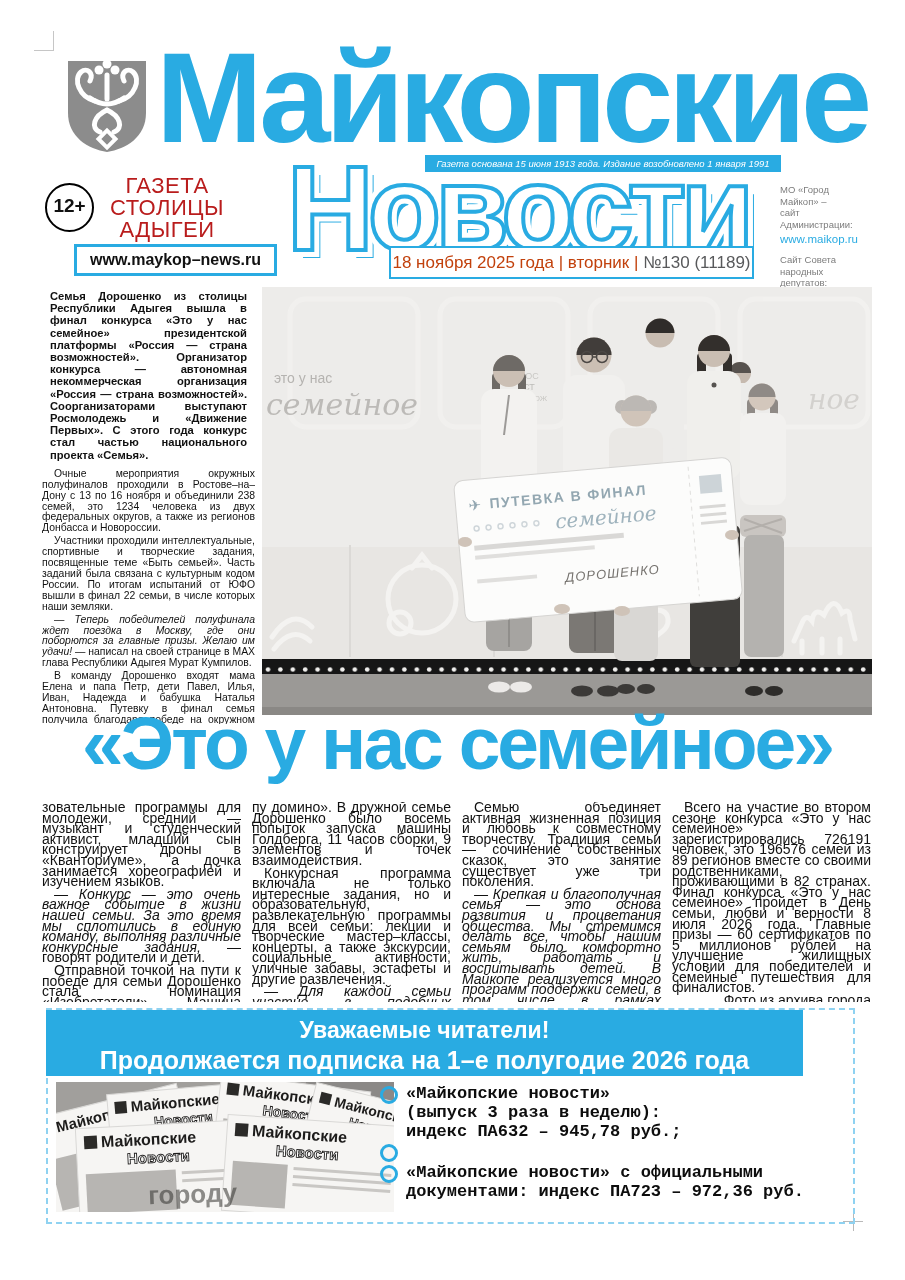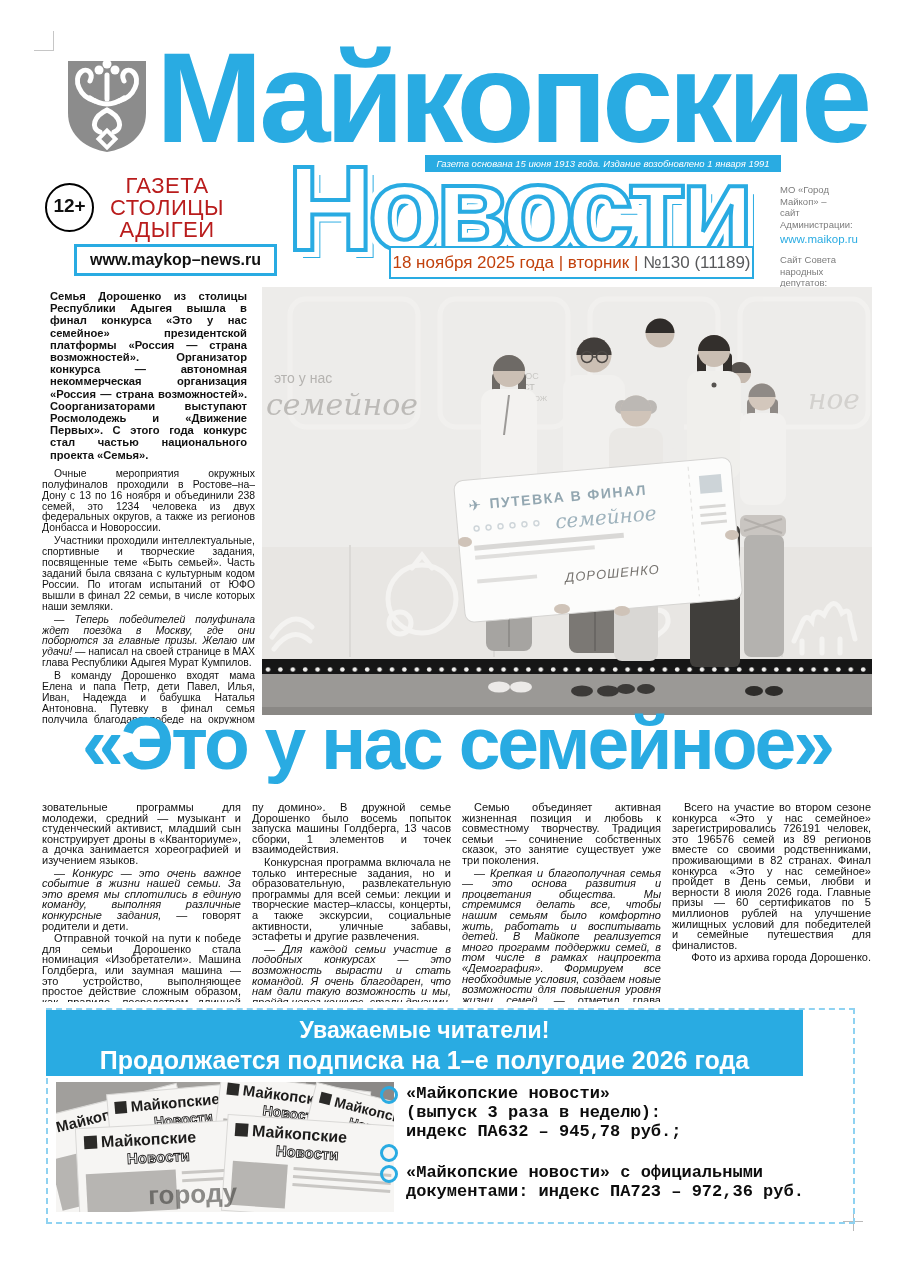--- a/index.html
+++ b/index.html
@@ -45,21 +45,21 @@
   .lcol p.cont{margin-top:2px;}
   .ind{text-indent:12px;}
   .qt{font-style:italic;}
 
   .photo{left:262px;top:287px;width:718px;height:428px;}
 
   .headline{left:42px;top:706px;width:830px;text-align:center;font-size:75px;font-weight:bold;
             color:var(--accent);letter-spacing:-3px;line-height:1;}
 
   .bcols{left:42px;top:802px;width:830px;height:200px;display:flex;gap:11px;overflow:hidden;}
-  .bcol{width:199px;font-size:11px;line-height:10.6px;text-align:justify;}
+  .bcol{width:199px;font-size:14px;line-height:10.6px;text-align:justify;}
   .bcol p{margin:2px 0 0;}
   .bcol p:first-child{margin-top:0;}
   .credit{font-weight:bold;text-align:right;text-indent:0;}
   .credit-ph{text-align:right;}
 
   
   .coupon{left:46px;top:1008px;width:805px;height:212px;border:2px dashed #8fd2f1;z-index:1;}
   .sub-banner{left:46px;top:1010px;width:757px;height:66px;background:var(--accent);color:#fff;
               text-align:center;z-index:2;}
   .sub-banner .b1{font-size:23px;font-weight:bold;margin-top:7px;}
@@ -280,21 +280,21 @@
 
   <div class="abs headline">«Это у нас семейное»</div>
 
   <div class="abs bcols">
     <div class="bcol">
       <p>зовательные программы для молодежи, средний — музыкант и студенческий активист, младший сын конструирует дроны в «Кванториуме», а дочка занимается хореографией и изучением языков.</p>
       <p class="ind"><span class="qt">— Конкурс — это очень важное событие в жизни нашей семьи. За это время мы сплотились в единую команду, выполняя различные конкурсные задания,</span><span> — говорят родители и дети.</span></p>
       <p class="ind">Отправной точкой на пути к победе для семьи Дорошенко стала номинация «Изобретатели». Машина Голдберга, или заумная машина — это устройство, выполняющее простое действие сложным образом, как правило, посредством длинной последовательности взаимодействий по «принци-</p>
     </div>
     <div class="bcol">
-      <p>пу домино». В дружной семье Дорошенко было восемь попыток запуска машины Голдберга, 13 часов сборки, 1 элементов и точек взаимодействия.</p>
+      <p>пу домино». В дружной семье Дорошенко было восемь попыток запуска машины Голдберга, 11 часов сборки, 9 элементов и точек взаимодействия.</p>
       <p class="ind">Конкурсная программа включала не только интересные задания, но и образовательную, развлекательную программы для всей семьи: лекции и творческие мастер–классы, концерты, а также экскурсии, социальные активности, уличные забавы, эстафеты и другие развлечения.</p>
       <p class="ind"><span class="qt">— Для каждой семьи участие в подобных конкурсах — это возможность вырасти и стать командой. Я очень благодарен, что нам дали такую возможность и мы, пройдя через конкурс, стали другими,</span><span> — подчеркнул глава семьи.</span></p>
     </div>
     <div class="bcol">
       <p class="ind">Семью объединяет активная жизненная позиция и любовь к совместному творчеству. Традиция семьи — сочинение собственных сказок, это занятие существует уже три поколения.</p>
       <p class="ind"><span class="qt">— Крепкая и благополучная семья — это основа развития и процветания общества. Мы стремимся делать все, чтобы нашим семьям было комфортно жить, работать и воспитывать детей. В Майкопе реализуется много программ поддержки семей, в том числе в рамках нацпроекта «Демография». Формируем все необходимые условия, создаем новые возможности для повышения уровня жизни семей,</span><span> — отметил глава Майкопа Геннадий Митрофанов.</span></p>
     </div>
     <div class="bcol">
       <p class="ind">Всего на участие во втором сезоне конкурса «Это у нас семейное» зарегистрировались 726191 человек, это 196576 семей из 89 регионов вместе со своими родственниками, проживающими в 82 странах. Финал конкурса «Это у нас семейное» пройдет в День семьи, любви и верности 8 июля 2026 года. Главные призы — 60 сертификатов по 5 миллионов рублей на улучшение жилищных условий для победителей и семейные путешествия для финалистов.</p>
       <p class="credit-ph">Фото из архива города Дорошенко.</p>

